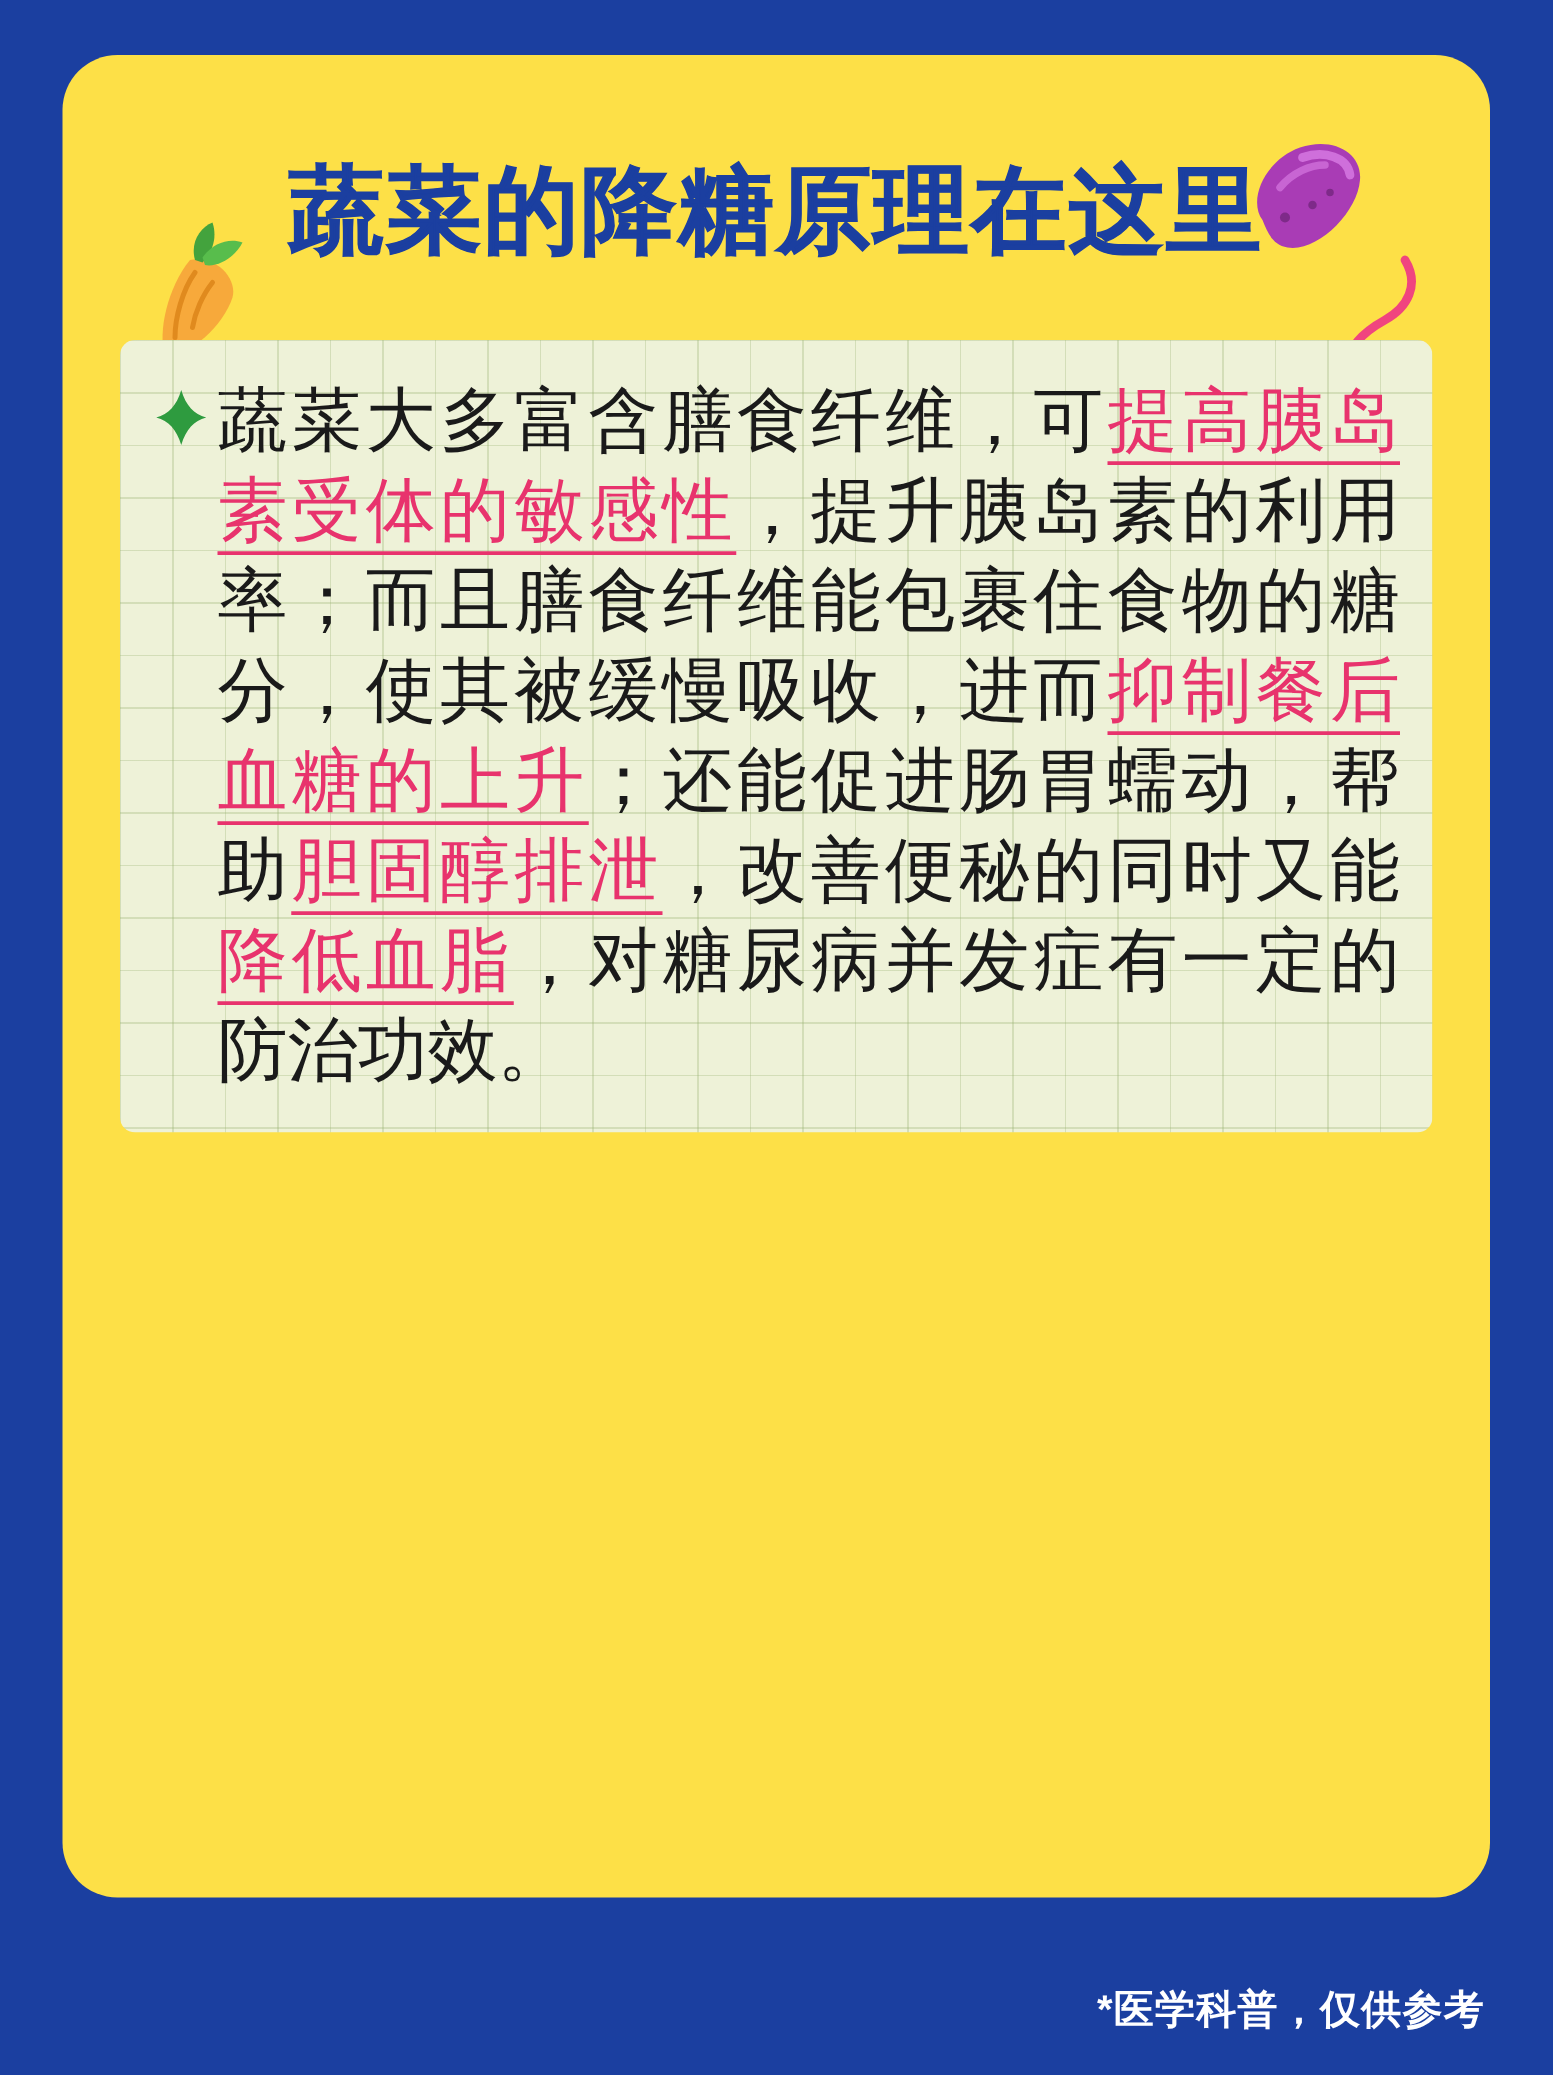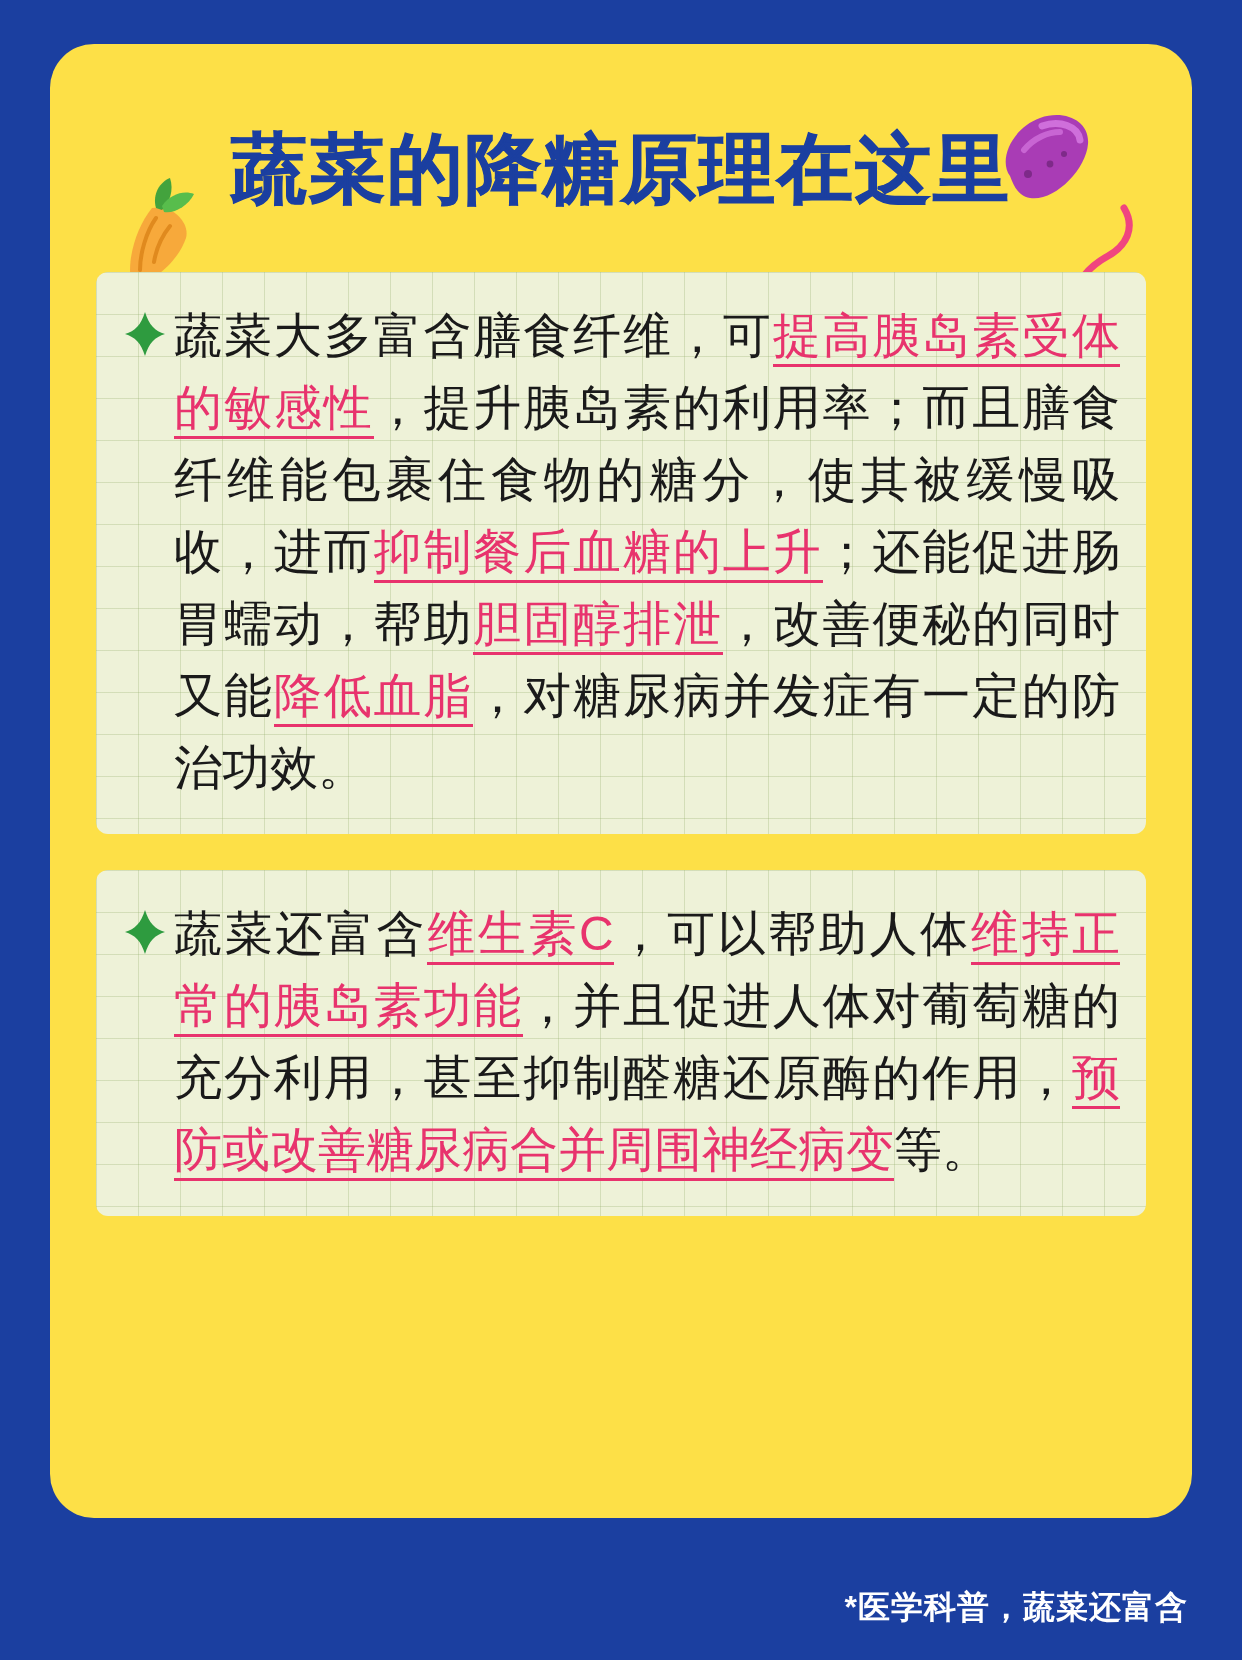--- a/index.html
+++ b/index.html
@@ -82,21 +82,21 @@
     align-items: flex-start;
   }
   .bullet {
     flex: 0 0 auto;
     width: 46px;
     height: 52px;
     margin-right: 6px;
     margin-top: 8px;
   }
   .ptext {
-    font-size: 48px;
+    font-size: 56px;
     line-height: 72px;
     color: #1a1a1a;
     text-align: justify;
     text-justify: inter-character;
     letter-spacing: 0px;
   }
   .hl {
     color: #e8336d;
     border-bottom: 3px solid #e8336d;
     padding-bottom: 2px;
@@ -149,27 +149,17 @@
     <div class="block-inner">
       <svg class="bullet" viewBox="0 0 46 52">
         <path d="M23 4 C27 17 33 23 43 26 C33 29 27 35 23 48 C19 35 13 29 3 26 C13 23 19 17 23 4 Z" fill="#2e9b3f"></path>
       </svg>
       <div class="ptext">
         <span>蔬菜大多富含膳食纤维，可</span><span class="hl">提高胰岛素受体的敏感性</span><span>，提升胰岛素的利用率；而且膳食纤维能包裹住食物的糖分，使其被缓慢吸收，进而</span><span class="hl">抑制餐后血糖的上升</span><span>；还能促进肠胃蠕动，帮助</span><span class="hl">胆固醇排泄</span><span>，改善便秘的同时又能</span><span class="hl">降低血脂</span><span>，对糖尿病并发症有一定的防治功效。</span>
       </div>
     </div>
   </div>
 
-  <div class="block">
-    <div class="block-inner">
-      <svg class="bullet" viewBox="0 0 46 52">
-        <path d="M23 4 C27 17 33 23 43 26 C33 29 27 35 23 48 C19 35 13 29 3 26 C13 23 19 17 23 4 Z" fill="#2e9b3f"></path>
-      </svg>
-      <div class="ptext">
-        <span>蔬菜还富含</span><span class="hl">维生素C</span><span>，可以帮助人体</span><span class="hl">维持正常的胰岛素功能</span><span>，并且促进人体对葡萄糖的充分利用，甚至抑制醛糖还原酶的作用，</span><span class="hl">预防或改善糖尿病合并周围神经病变</span><span>等。</span>
-      </div>
-    </div>
-  </div>
 
 
 </div>
 
-<div class="footer">*医学科普，蔬菜还富含</div>
+<div class="footer">*医学科普，仅供参考</div>
 
 </body></html>

